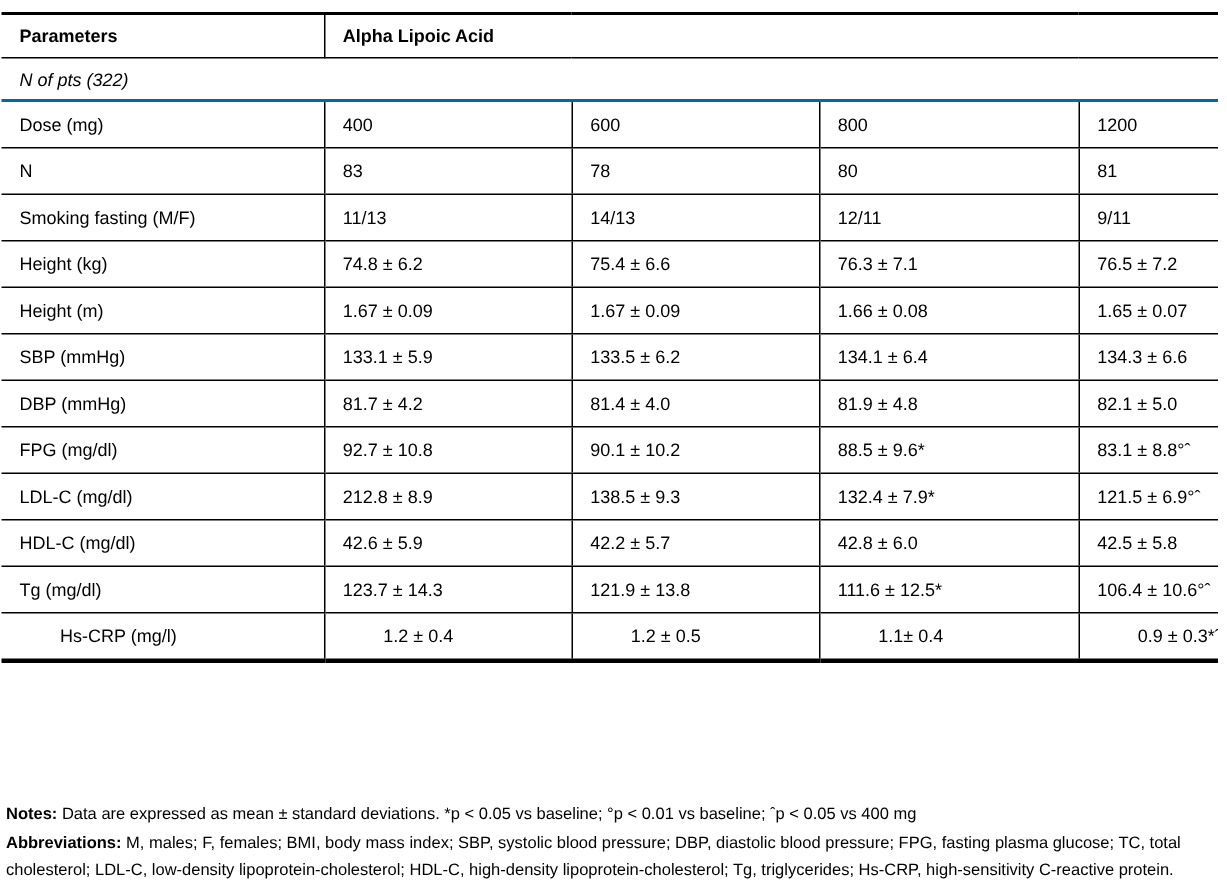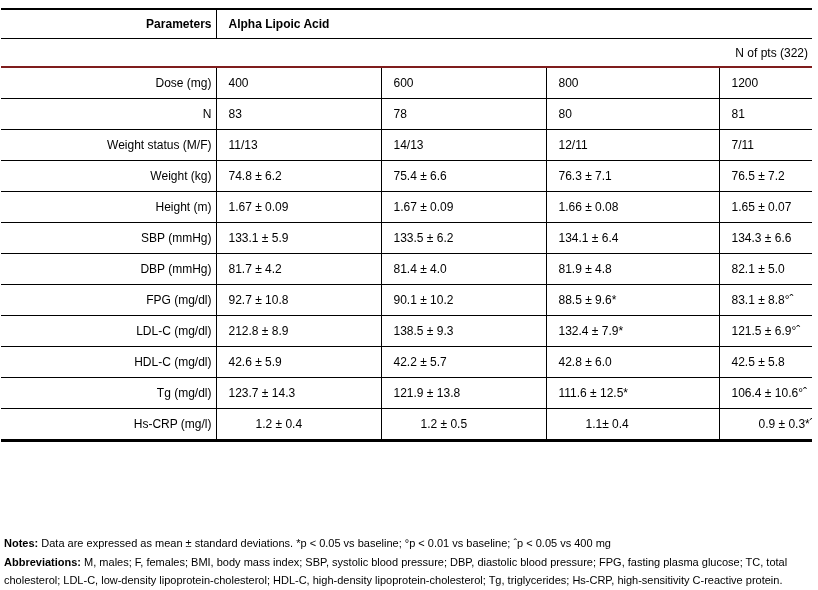--- a/index.html
+++ b/index.html
@@ -28,30 +28,31 @@
     width: 811px;
     border-top: 2px solid #000;
   }
   table.main td {
     font-size: 12px;
     vertical-align: middle;
     padding: 0 4px 0 12px;
     white-space: nowrap;
     overflow: hidden;
   }
-  td.c0 { padding-left: 10px; text-align: right; }
+  td.c0 { padding-left: 10px; }
   tr.hdr td {
     height: 28px;
     font-weight: bold;
     border-bottom: 1px solid #000;
   }
   tr.hdr td.c0 { border-right: 1px solid #000; }
   tr.npts td {
     height: 27px;
-    border-bottom: 2px solid #7f1d1d;
+    border-bottom: 2px solid #0369a1;
+    font-style: italic;
   }
   tr.data td {
     height: 30px;
     border-bottom: 1px solid #000;
   }
   tr.data td + td { border-left: 1px solid #000; }
   tr.data.last td { border-bottom: 3px solid #000; padding-left: 39px; }
   .footnotes {
     position: absolute;
     top: 534px;
@@ -92,28 +93,28 @@
         <td>1200</td>
       </tr>
       <tr class="data">
         <td class="c0">N</td>
         <td>83</td>
         <td>78</td>
         <td>80</td>
         <td>81</td>
       </tr>
       <tr class="data">
-        <td class="c0">Weight status (M/F)</td>
+        <td class="c0">Smoking fasting (M/F)</td>
         <td>11/13</td>
         <td>14/13</td>
         <td>12/11</td>
-        <td>7/11</td>
+        <td>9/11</td>
       </tr>
       <tr class="data">
-        <td class="c0">Weight (kg)</td>
+        <td class="c0">Height (kg)</td>
         <td>74.8 ± 6.2</td>
         <td>75.4 ± 6.6</td>
         <td>76.3 ± 7.1</td>
         <td>76.5 ± 7.2</td>
       </tr>
       <tr class="data">
         <td class="c0">Height (m)</td>
         <td>1.67 ± 0.09</td>
         <td>1.67 ± 0.09</td>
         <td>1.66 ± 0.08</td>

